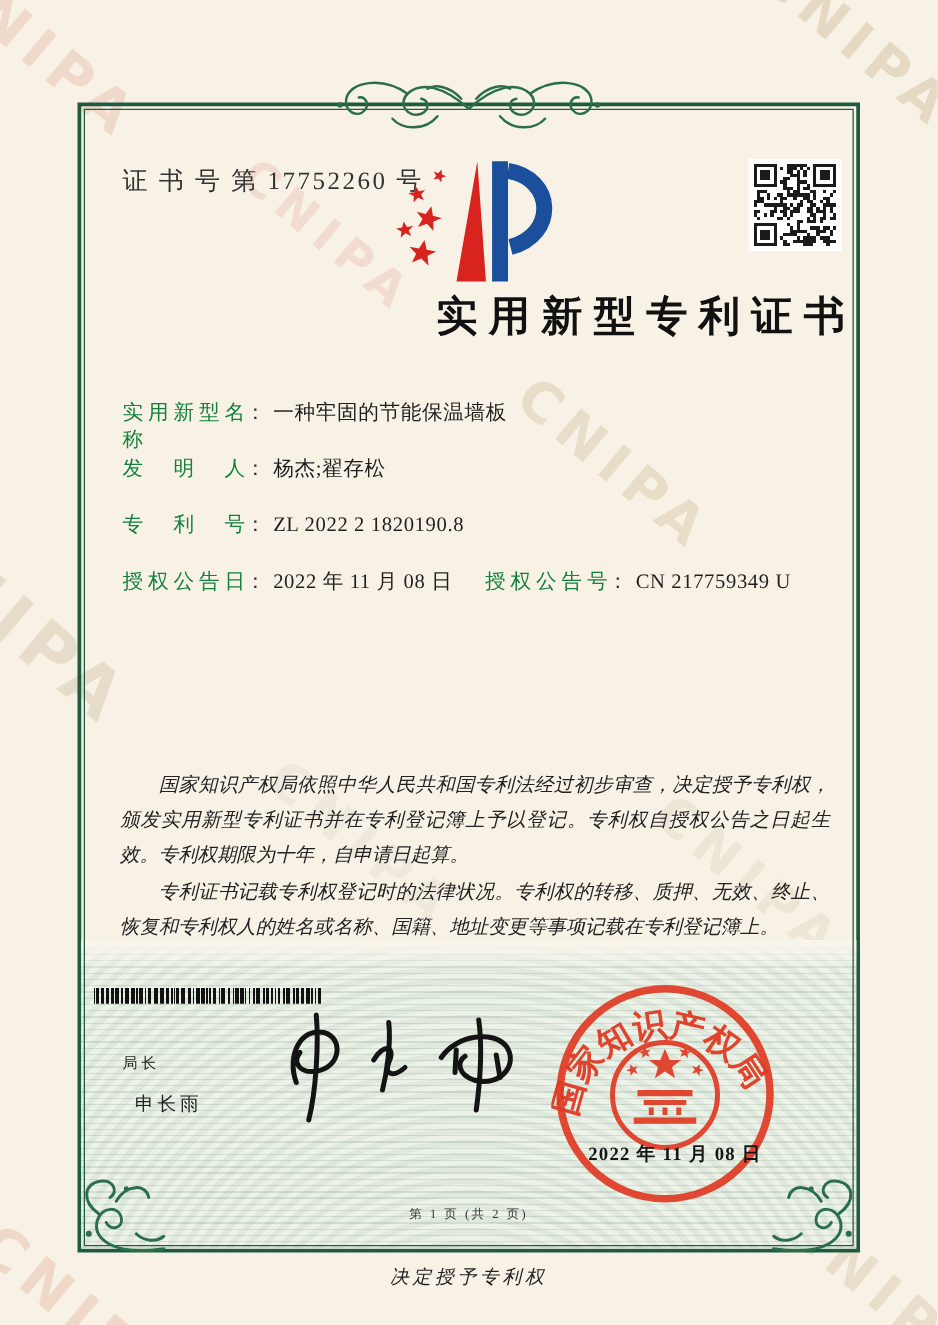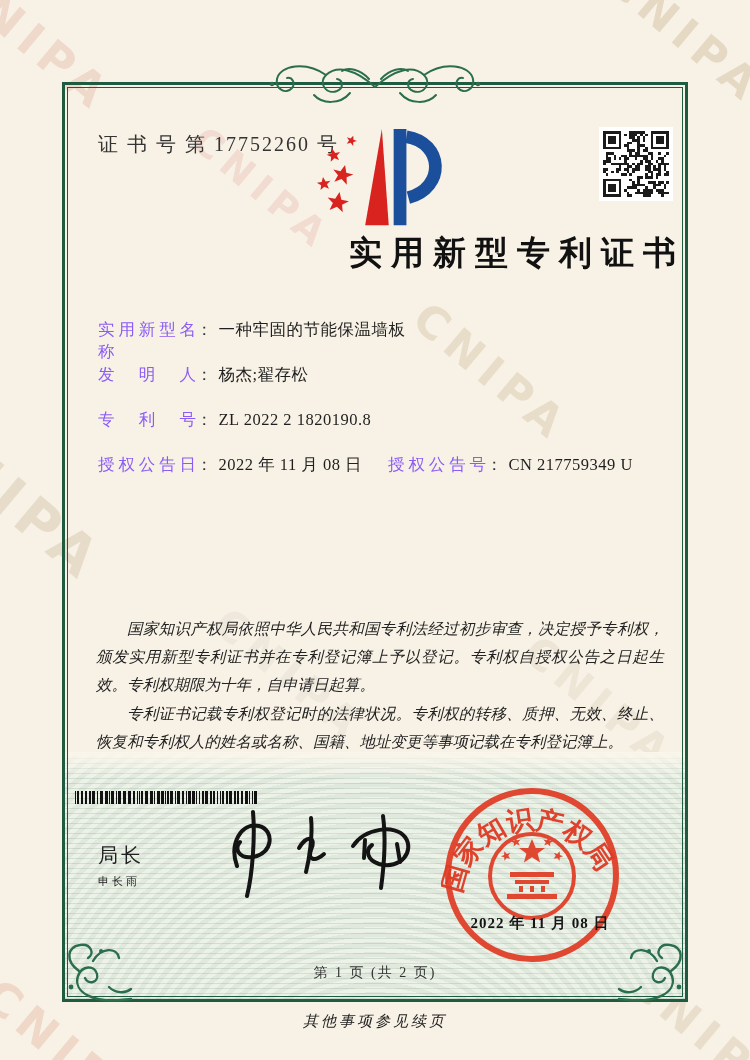--- a/index.html
+++ b/index.html
@@ -42,21 +42,21 @@
   .title{
     position:absolute;left:0;top:146px;width:100%;text-align:right;
     font-size:33px;font-weight:bold;letter-spacing:9px;color:#111;
   }
 
   
   .fields{position:absolute;left:33px;top:234px;width:570px;font-size:16.5px;}
   .frow{position:relative;height:45px;}
   .flabel{
     display:inline-block;width:98px;vertical-align:top;
-    text-align:justify;text-align-last:justify;color:#8b5cf6;
+    text-align:justify;text-align-last:justify;color:#15803d;
   }
   .fcolon{display:inline-block;color:#2e2e2e;margin-right:6px;}
   .fvalue{color:#1f1f1f;letter-spacing:.5px;margin-top:16px;}
   .fpair2{position:absolute;left:290px;top:0;}
 
   
   .paras{
     position:absolute;left:31px;top:530px;width:568px;
     font-size:15.5px;line-height:1.82;text-align:justify;
     font-style:italic;color:#222;
@@ -70,29 +70,29 @@
       repeating-radial-gradient(circle at 50% 160%, rgba(110,150,118,.10) 0 5px, transparent 5px 10px),
       repeating-linear-gradient(0deg, rgba(110,150,118,.22) 0 1px, transparent 1px 5px),
       #edf2e9;
   }
   .band::before{
     content:"";position:absolute;left:0;right:0;top:0;height:26px;
     background:linear-gradient(#fbf6ec, rgba(251,246,236,0));
   }
   .barcode{position:absolute;left:10px;top:38px;width:186px;height:13px;}
   .barcode svg rect{fill:#111;}
-  .sig-title{position:absolute;left:33px;top:90px;font-size:20px;letter-spacing:3px;color:#222;}
-  .sig-name{position:absolute;left:33px;top:122px;font-size:11px;letter-spacing:3px;color:#222;}
+  .sig-title{position:absolute;left:33px;top:90px;font-size:12px;letter-spacing:3px;color:#222;}
+  .sig-name{position:absolute;left:43px;top:122px;font-size:15px;letter-spacing:3px;color:#222;}
   .signature{position:absolute;left:142px;top:52px;}
   .seal{position:absolute;left:376px;top:32px;width:182px;height:182px;}
   .seal-date{
     position:absolute;left:390px;top:162px;width:170px;text-align:center;
     font-size:15px;font-weight:bold;color:#151515;letter-spacing:1px;
   }
-  .page-no{position:absolute;left:0;width:100%;top:212px;text-align:center;font-size:14px;color:#333;letter-spacing:2px;}
+  .page-no{position:absolute;left:0;width:100%;top:212px;text-align:center;font-size:10px;color:#333;letter-spacing:2px;}
 
   .foot-note{
     position:absolute;left:0;top:1012px;width:100%;text-align:center;
     font-size:15px;font-style:italic;letter-spacing:3px;color:#222;z-index:2;
   }
 </style>
 </head>
 <body>
 
 <div class="page">
@@ -584,14 +584,14 @@
           <rect x="100" y="102" width="4" height="6"></rect>
           <rect x="66" y="110" width="50" height="5"></rect>
         </g>
       </svg>
       <div class="seal-date">2022 年 11 月 08 日</div>
 
       <div class="page-no">第 1 页 (共 2 页)</div>
     </div>
   </div>
 
-  <div class="foot-note">其他事项参见续页</div>
+  <div class="foot-note">决定授予专利权</div>
 </div>
 
 </body></html>

